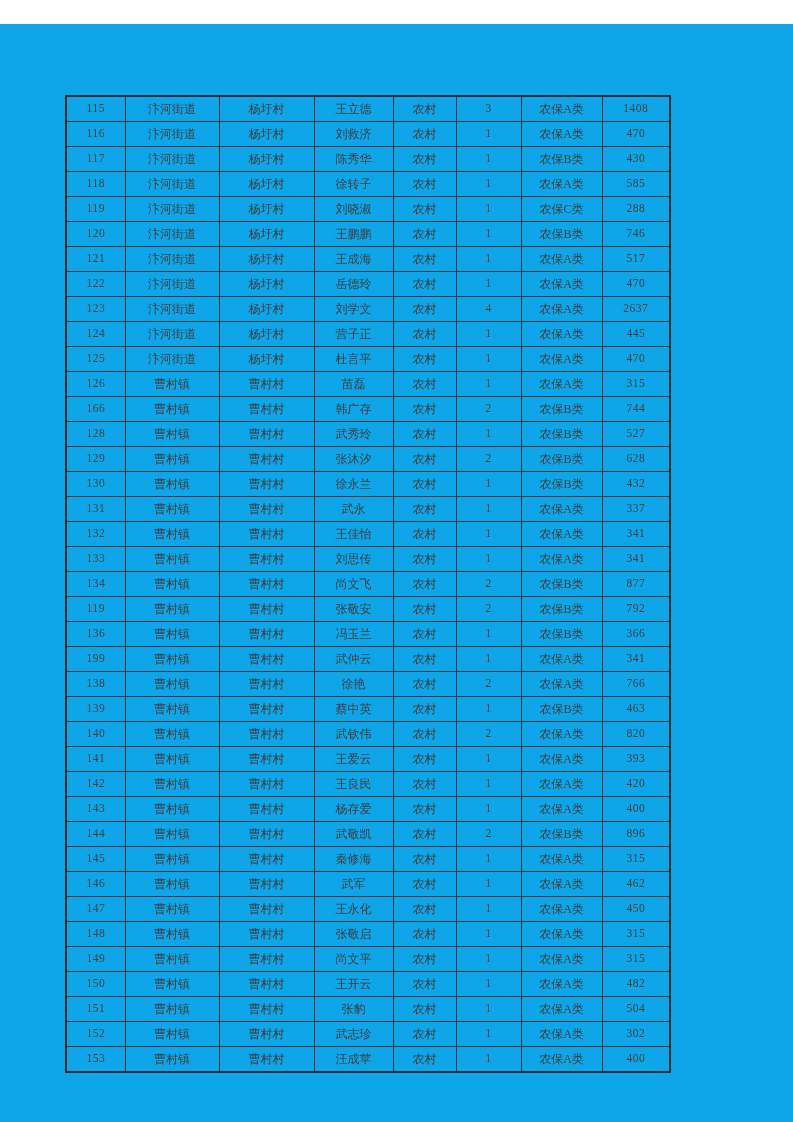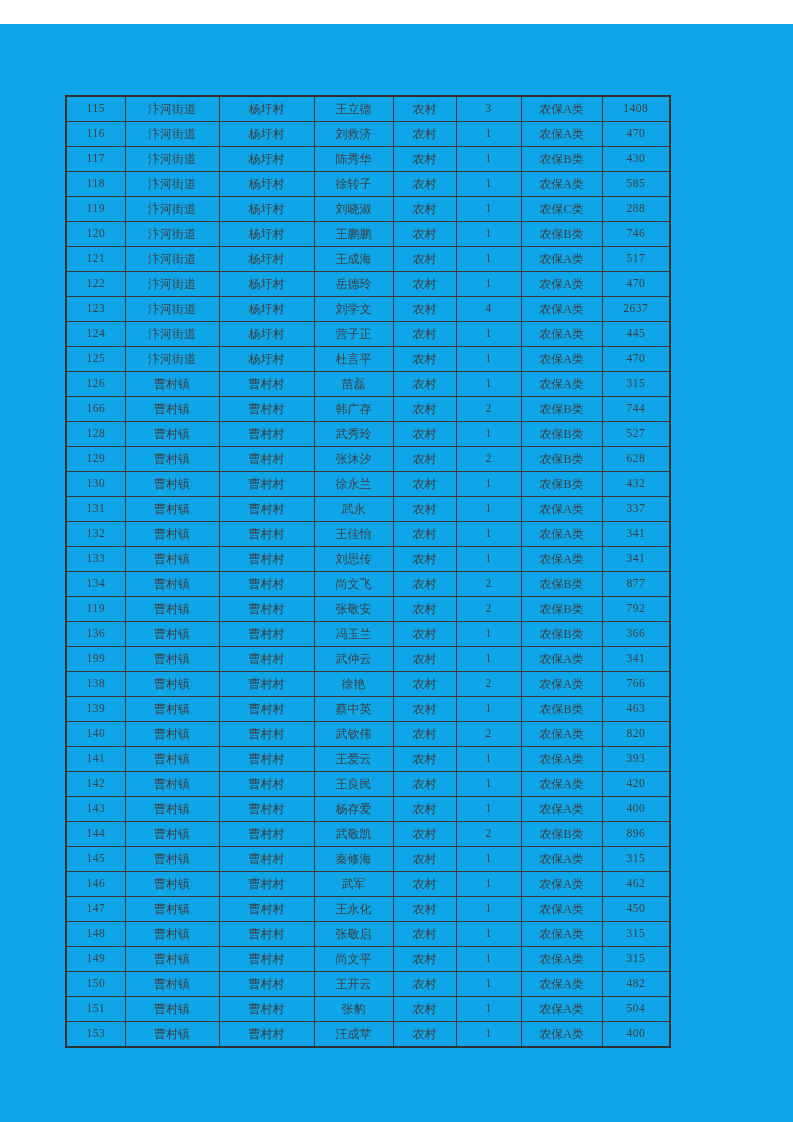--- a/index.html
+++ b/index.html
@@ -422,20 +422,30 @@
           <td class="num">151</td>
           <td>曹村镇</td>
           <td>曹村村</td>
           <td>张豹</td>
           <td>农村</td>
           <td class="num">1</td>
           <td>农保A类</td>
           <td class="num">504</td>
         </tr>
         <tr>
+          <td class="num">152</td>
+          <td>曹村镇</td>
+          <td>曹村村</td>
+          <td>武志珍</td>
+          <td>农村</td>
+          <td class="num">1</td>
+          <td>农保A类</td>
+          <td class="num">302</td>
+        </tr>
+        <tr>
           <td class="num">153</td>
           <td>曹村镇</td>
           <td>曹村村</td>
           <td>汪成苹</td>
           <td>农村</td>
           <td class="num">1</td>
           <td>农保A类</td>
           <td class="num">400</td>
         </tr>
       </tbody>

